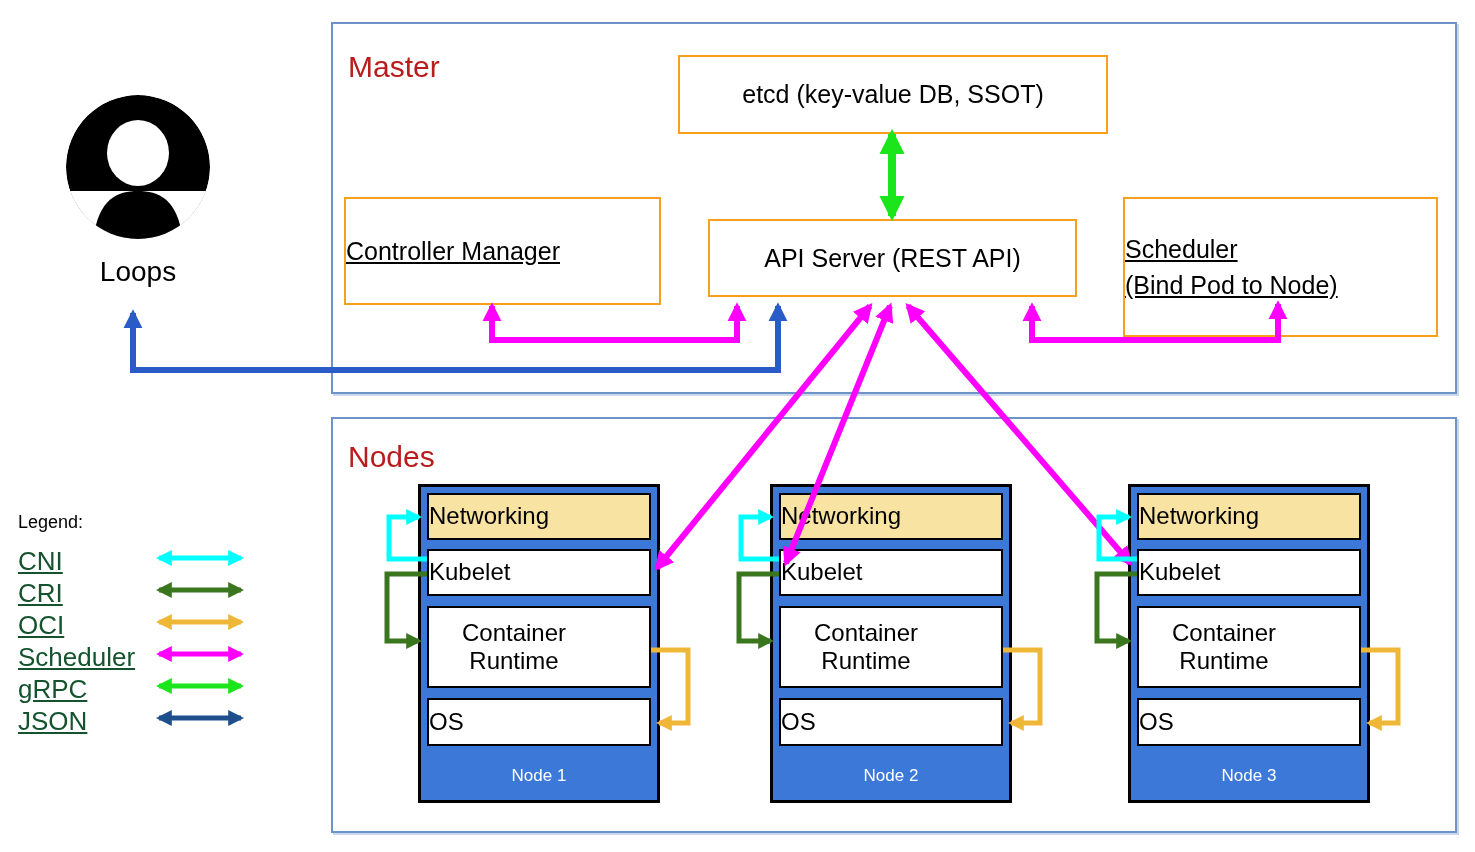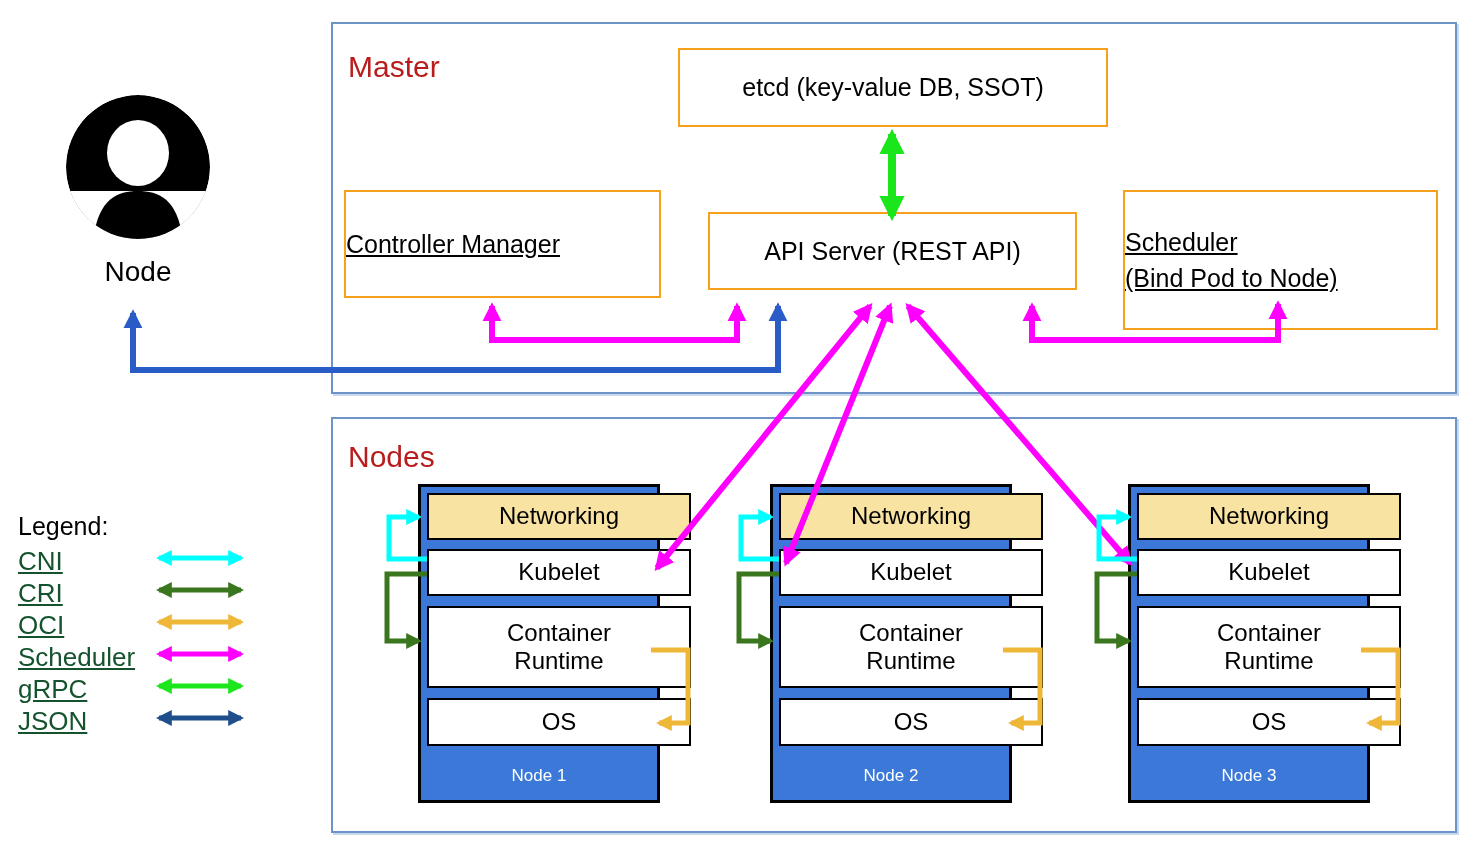--- a/index.html
+++ b/index.html
@@ -10,40 +10,40 @@
   .frame{
     position:absolute;border:2px solid #6E93C8;background:transparent;
     box-shadow:2px 2px 0 #c9d9ec;
   }
   .frame-label{
     position:absolute;font-size:30px;color:#b91c1c;white-space:nowrap;
   }
   .obox{
     position:absolute;border:2px solid #F6A01C;background:#fff;
     display:flex;align-items:center;justify-content:center;
-    font-size:25px;color:#000;text-align:center;box-sizing:border-box;
+    font-size:25px;color:#000;text-align:center;box-sizing:border-box;margin-top:7px;
   }
   .obox.leftalign{justify-content:flex-start;text-align:left;text-decoration:underline;}
   .obox .two-line{line-height:1.45;}
   .node{
     position:absolute;width:242px;height:319px;background:#3C78D8;
     border:3px solid #000;box-sizing:border-box;
   }
   .layer{
-    position:absolute;left:6px;width:264px;background:#fff;border:2px solid #000;
-    display:flex;align-items:center;justify-content:center;font-size:24px;
+    position:absolute;left:6px;width:224px;background:#fff;border:2px solid #000;
+    display:flex;align-items:center;justify-content:flex-start;font-size:24px;
     text-align:center;box-sizing:border-box;
   }
   .layer.networking{background:#F9E3A2;}
   .layer .wrap{display:block;max-width:170px;line-height:1.18;}
   .node-name{
     position:absolute;left:0;right:0;bottom:14px;text-align:center;
     color:#ffffff;font-size:17px;
   }
-  .legend-title{position:absolute;left:18px;top:512px;font-size:25px;color:#000;}
+  .legend-title{position:absolute;left:18px;top:512px;font-size:18px;color:#000;}
   .legend-link{
     position:absolute;left:18px;font-size:26px;color:#14532d;
     text-decoration:underline;cursor:pointer;white-space:nowrap;
   }
   .legend-arrow{position:absolute;left:145px;}
   #arrow-overlay{position:absolute;left:0;top:0;pointer-events:none;}
   .user-label{position:absolute;left:63px;top:256px;width:150px;text-align:center;font-size:28px;}
   #user-icon-svg{position:absolute;left:63px;top:93px;}
 </style>
 </head>
@@ -80,21 +80,21 @@
           <circle cx="75" cy="74" r="72"></circle>
         </clipPath>
     </defs>
     <g clip-path="url(#user-clip)">
       <circle cx="75" cy="74" r="72" fill="#000000"></circle>
       <rect x="0" y="98" width="150" height="52" fill="#ffffff"></rect>
       <path d="M 30,150 C 34,106 54,98 75,98 C 96,98 116,106 120,150 Z" fill="#000000"></path>
       <ellipse cx="75" cy="60" rx="31" ry="33" fill="#ffffff"></ellipse>
     </g>
   </svg>
-  <div class="user-label">Node</div>
+  <div class="user-label">Loops</div>
 
   <div class="node" style="left:418px;top:484px;">
     <div class="layer networking" style="top:6px;height:47px;">
       <span class="wrap">Networking</span>
       </div>
     <div class="layer" style="top:62px;height:47px;">
       <span class="wrap">Kubelet</span>
       </div>
     <div class="layer" style="top:119px;height:82px;">
       <span class="wrap">Container Runtime</span>

